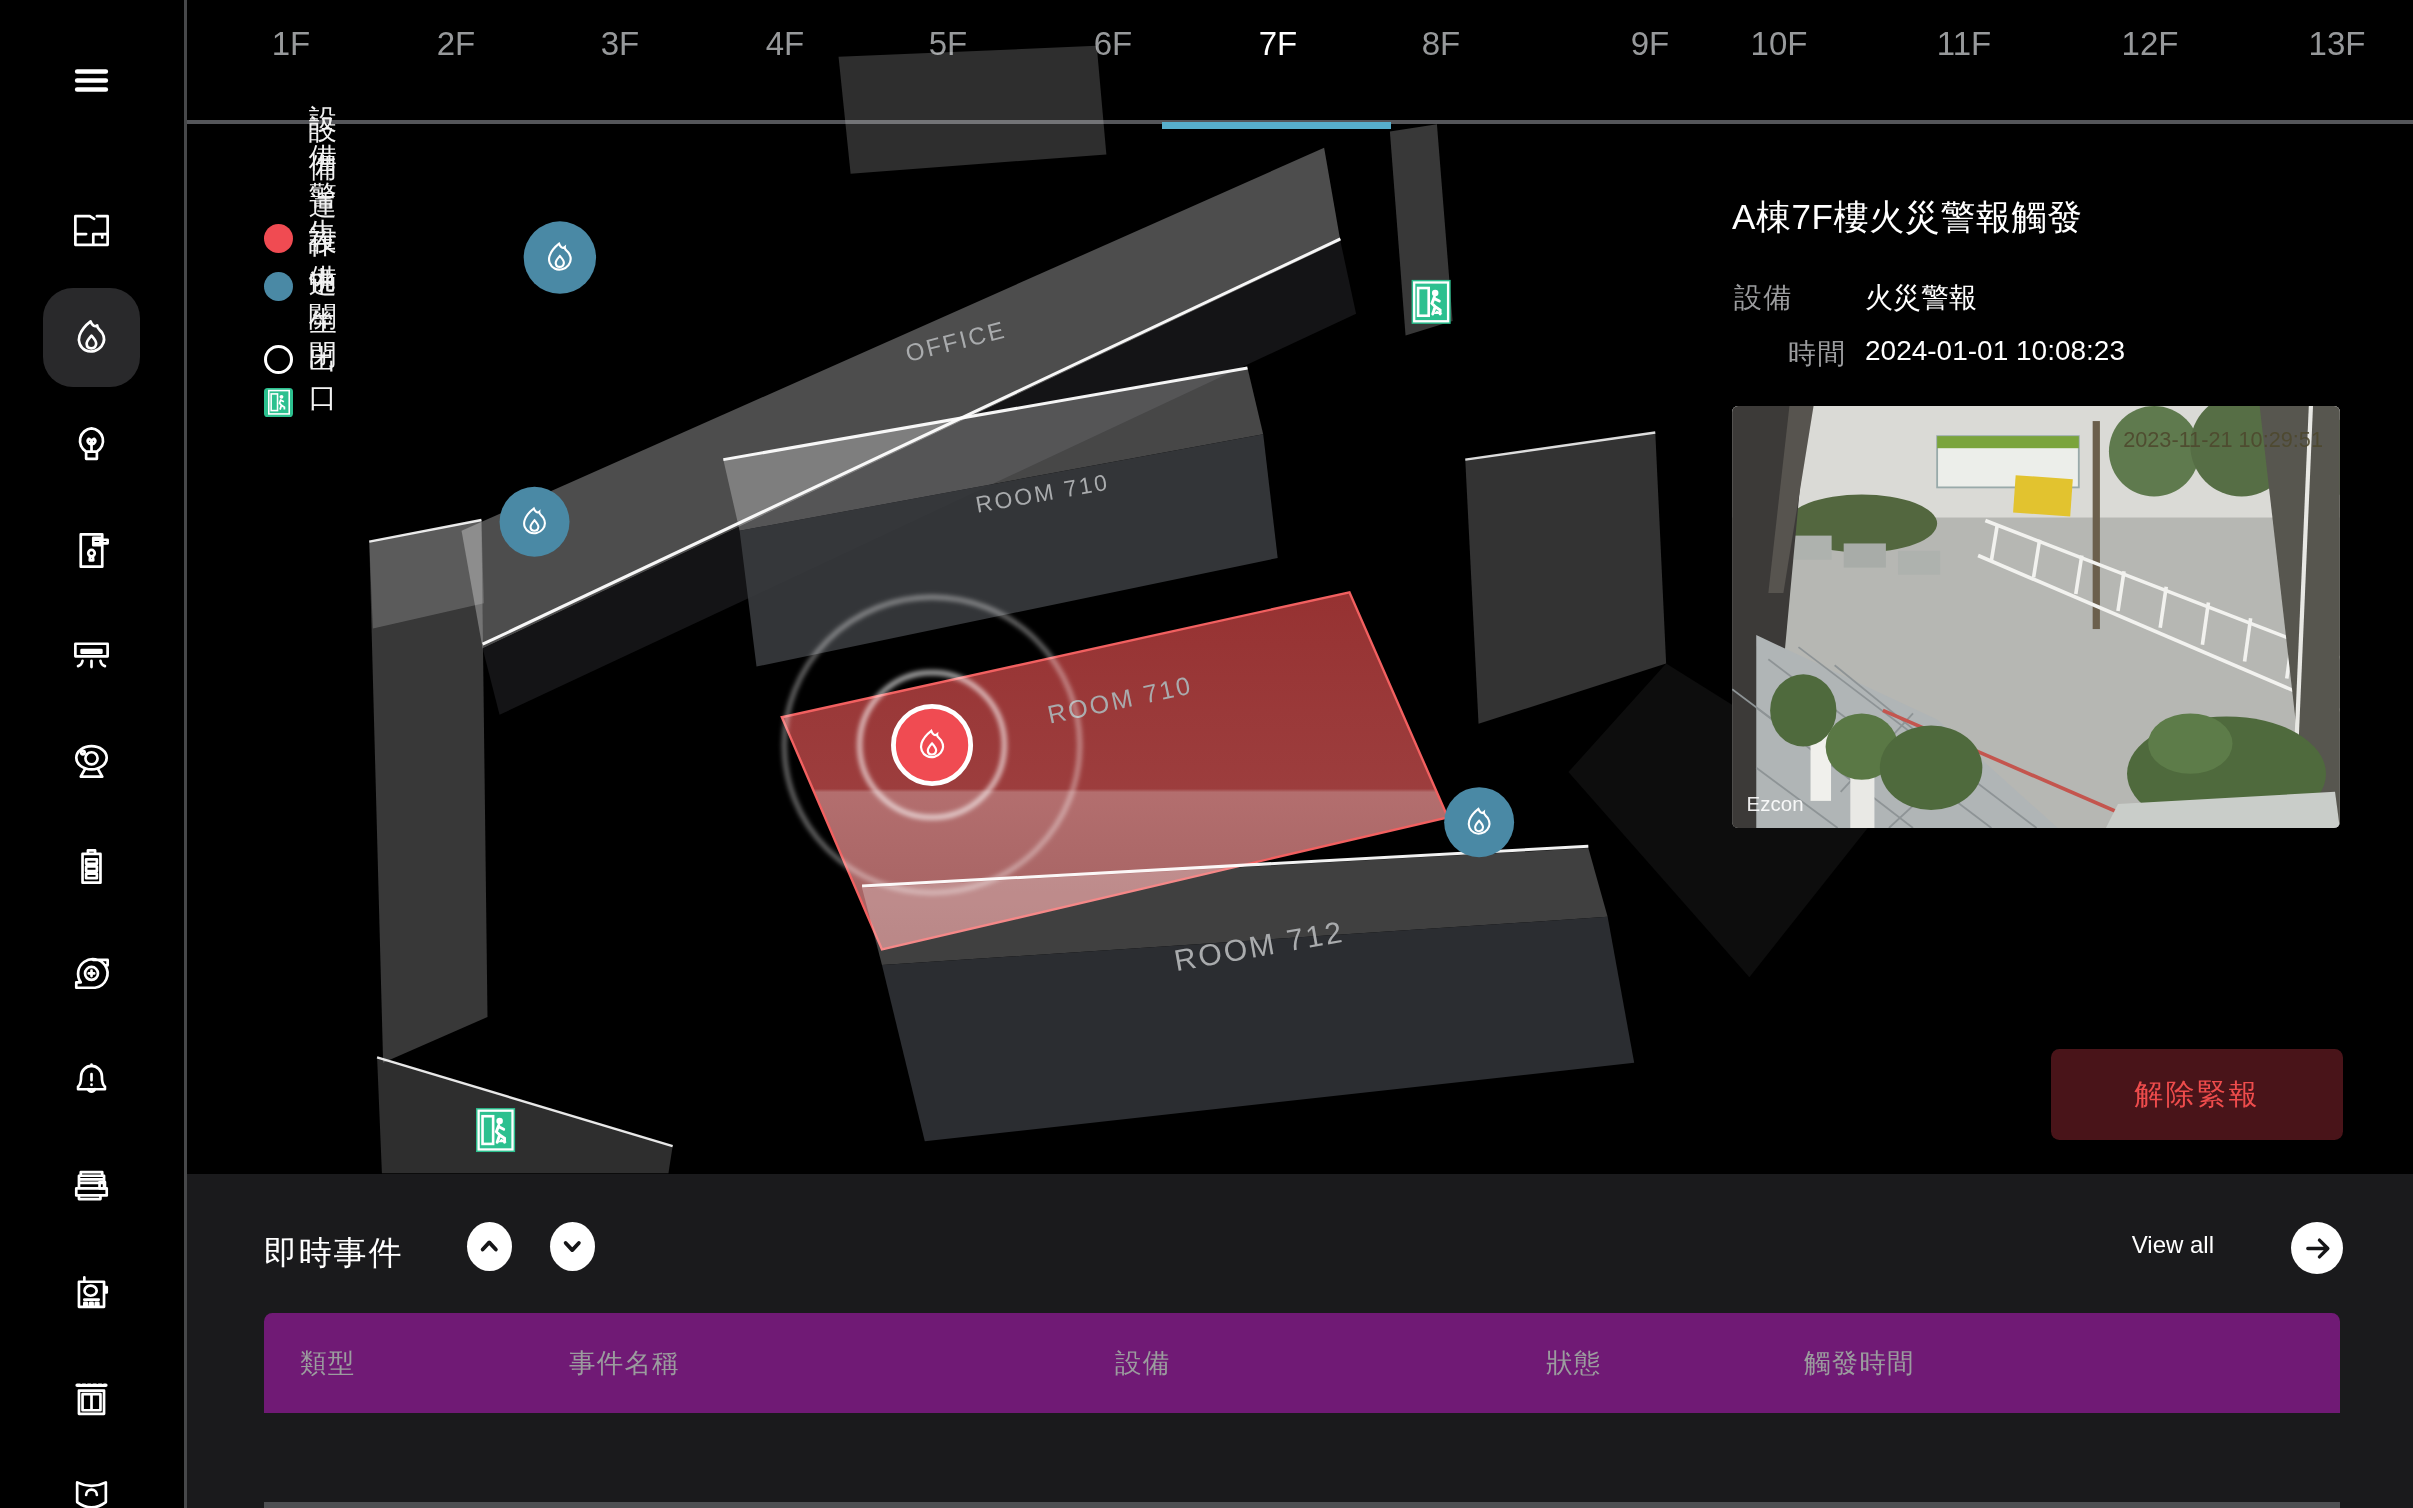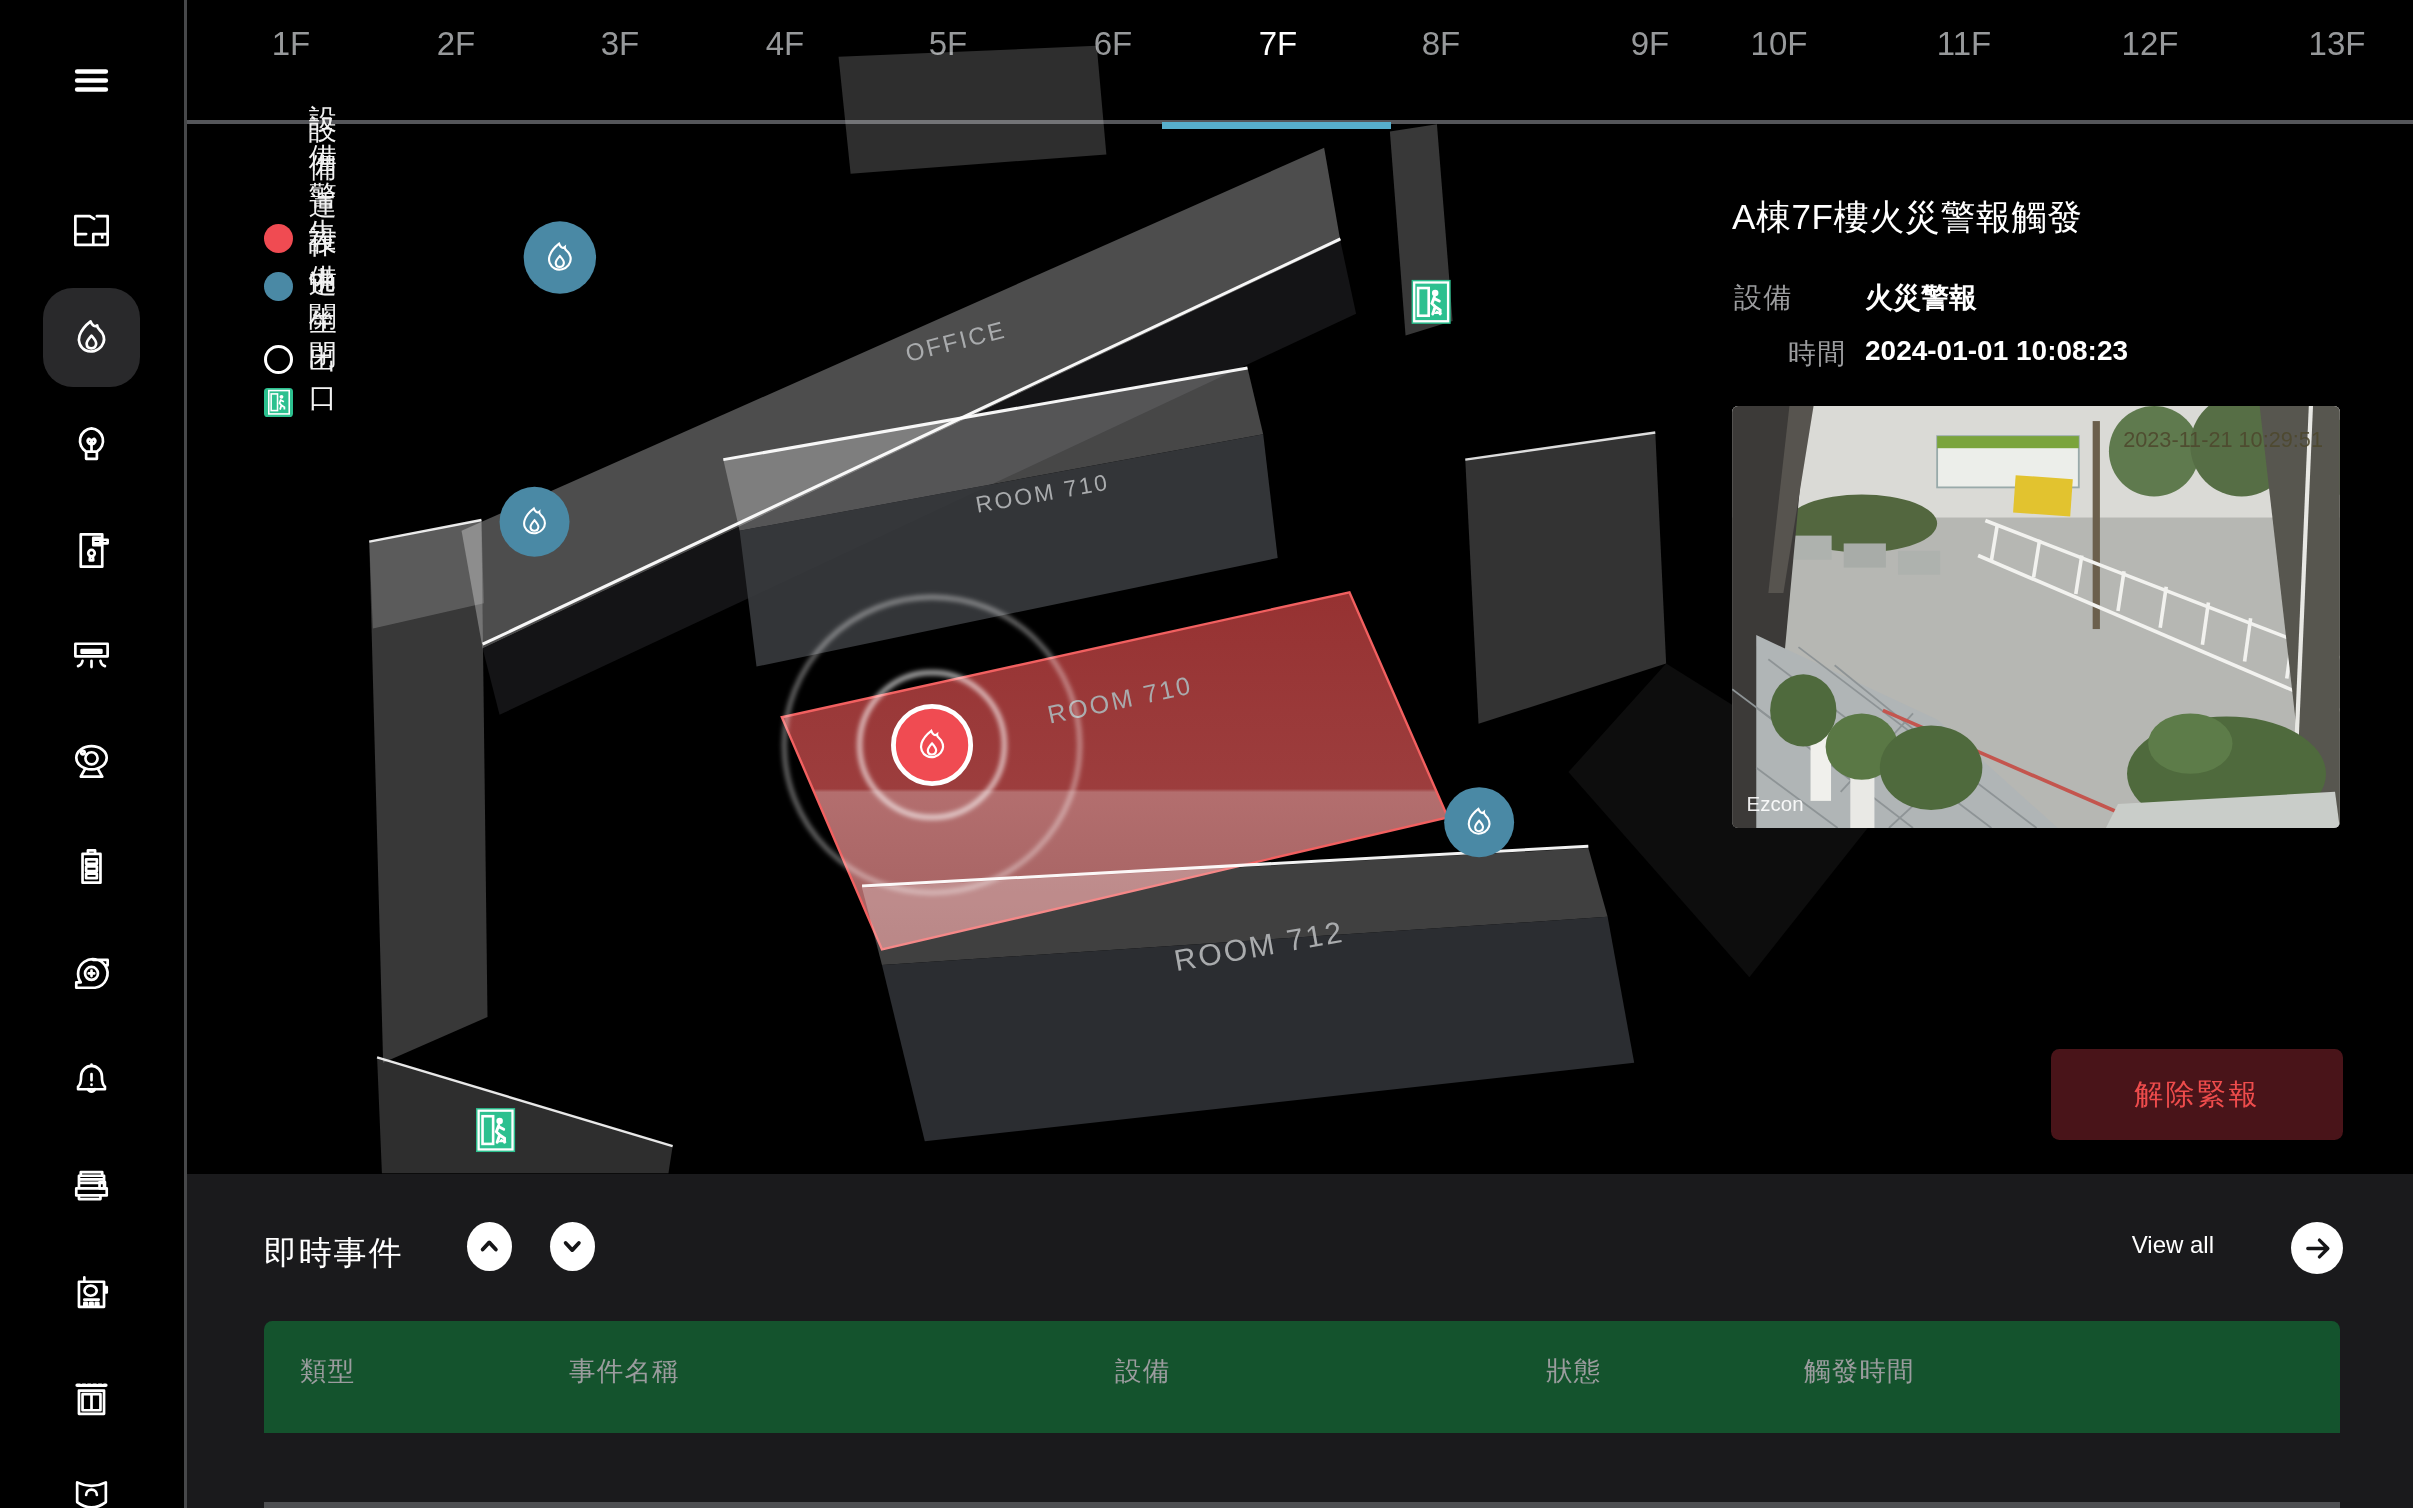--- a/index.html
+++ b/index.html
@@ -24,40 +24,40 @@
   #tab-underline { left:975px; top:122px; width:229px; height:6.6px; background:#57aecb; }
 
   
   .legend-row { display:flex; align-items:flex-end; height:36px; transform:translateY(-18px); }
   .legend-swatch { width:29px; height:29px; border-radius:50%; margin-right:15.7px; flex:0 0 auto; }
   .legend-label { font-size:28px; color:#f2f2f2; letter-spacing:1.2px; }
 
   
   #alert-title { left:1732px; top:194px; font-size:35px; color:#fff; letter-spacing:0.6px; }
   .meta-label { font-size:28px; color:#9b9c9e; letter-spacing:1.2px; }
-  .meta-value { font-size:28px; color:#fff;font-weight:bold; }
+  .meta-value { font-size:28px; color:#fff; }
   #camera { left:1732px; top:406px; width:608px; height:422px; border-radius:6px; overflow:hidden; background:#222; }
   #dismiss-btn { left:2051px; top:1049px; width:292px; height:91px; border-radius:8.4px;
     background:#491419; color:#ee4c4c; font-size:29px; display:flex; align-items:center;
     justify-content:center; letter-spacing:2.4px; border:none; cursor:pointer; }
 
   
   #events { left:187px; top:1174px; width:2226px; height:335px; background:#1a1a1c; }
   #events-title { left:77px; top:57px; font-size:33px; color:#fff; letter-spacing:1.8px; }
   .oval-btn { width:45px; height:49px; border-radius:50%; background:#fff; transform:translate(-22px,-25px);
     display:flex; align-items:center; justify-content:center; cursor:pointer; }
   .oval-btn svg { width:26.5px; height:26.5px; stroke:#151517; stroke-width:3.4; fill:none;
     stroke-linecap:round; stroke-linejoin:round; }
   #view-all-label { top:57px; right:199px; font-size:24px; color:#fff; cursor:pointer; }
   #view-all-btn { left:2130px; top:74px; }
   #view-all-btn .circ { width:52px; height:52px; border-radius:50%; background:#fff; transform:translate(-26px,-26px);
     display:flex; align-items:center; justify-content:center; cursor:pointer; }
   #view-all-btn svg { width:31px; height:31px; stroke:#151517; stroke-width:2.6; fill:none;
     stroke-linecap:round; stroke-linejoin:round; }
-  #table-header { left:77px; top:139px; width:2076px; height:112px; background:#14532d; border-radius:8.4px 8.4px 0 0;margin-top:8px; }
+  #table-header { left:77px; top:139px; width:2076px; height:100px; background:#701a75; border-radius:8.4px 8.4px 0 0; }
   .th { position:absolute; top:0; height:100px; display:flex; align-items:center;
     font-size:26.5px; color:#9b9c9e; letter-spacing:1.2px; }
   #table-row { left:77px; top:240px; width:2076px; height:89px; }
   .td { position:absolute; top:0; height:89px; display:flex; align-items:center; font-size:28px; color:#fff; }
   .type-dot { width:31px; height:34px; border-radius:50%; }
   #row-strip { left:77px; top:328px; width:2076px; height:6.6px; background:#4e4f52; }
 
   
   #plan { left:0; top:0; width:2413px; height:1508px; pointer-events:none; }
   text.room { fill:#a9abad; letter-spacing:4px; }

